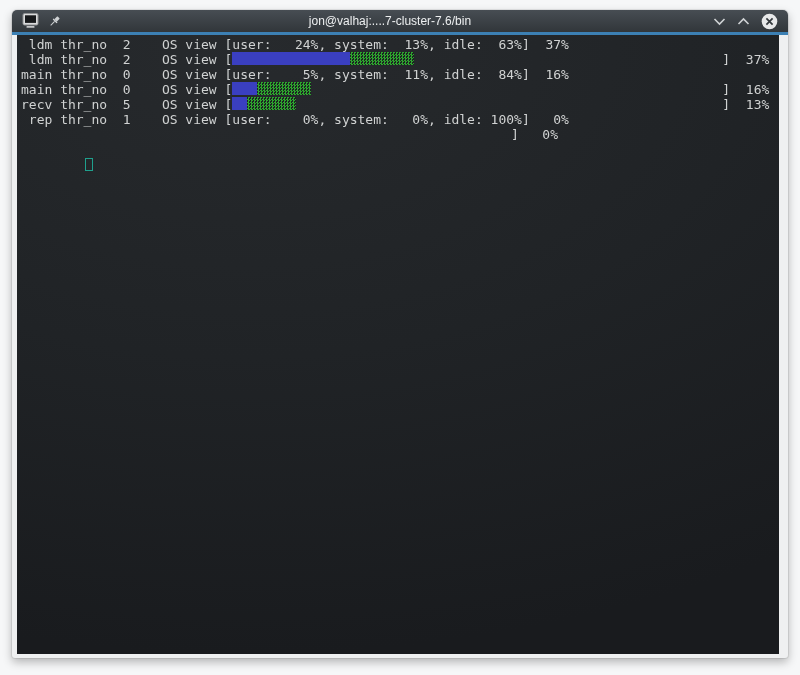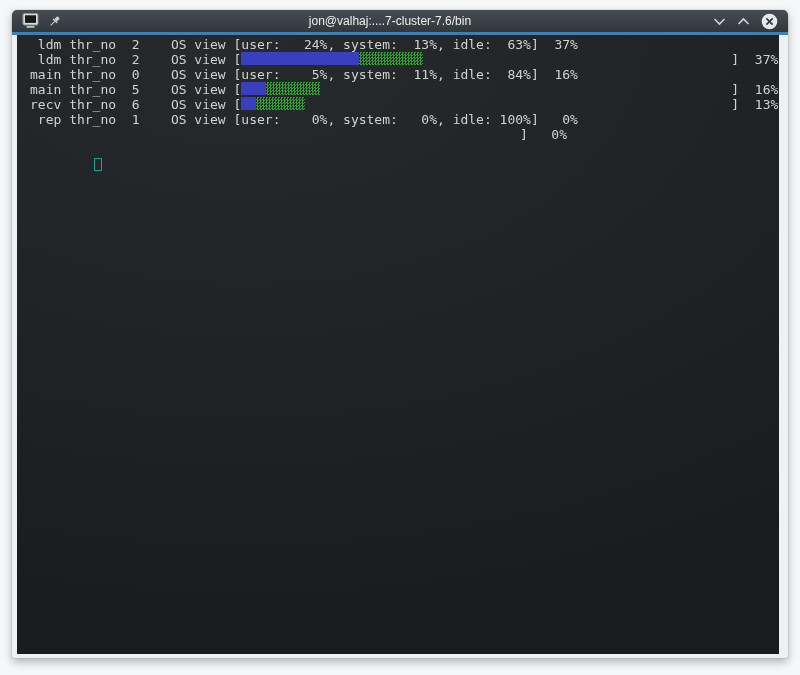--- a/index.html
+++ b/index.html
@@ -35,21 +35,21 @@
   .tb-right { margin-left: auto; display: flex; gap: 11px; align-items: center; z-index: 1; }
   .tb-btn { display: inline-flex; align-items: center; justify-content: center; cursor: default; }
   .accent-line { height: 3px; background: var(--accent, #3c80b4); }
   .frame-pad { padding: 0 9px 4px 5px; }
   .terminal {
     height: 619px;
     background: radial-gradient(130% 100% at 30% 0%, #272a2d 0%, #202326 52%, #191b1e 100%);
     font-family: "DejaVu Sans Mono", monospace;
     font-size: 13px; line-height: 15px;
     color: var(--term-text, #d0d2d2);
-    padding: 2px 0 0 13px;
+    padding: 2px 0 0 4px;
     overflow: hidden;
   }
   .term-line { white-space: pre; height: 15px; }
   .bar-line { display: flex; align-items: flex-start; }
   .bar-line > span { flex: none; white-space: pre; }
   .track { display: inline-flex; width: 490px; height: 13px; flex: none; }
   .fill-user { height: 13px; background: var(--user, #3a3fc0); }
   .fill-system {
     height: 13px;
     background-color: #1d2023;
@@ -114,26 +114,26 @@
 
       <div class="term-line"> ldm thr_no  2    OS view [user:   24%, system:  13%, idle:  63%]  37%</div>
 
       <div class="term-line bar-line">
         <span> ldm thr_no  2    OS view [</span><span class="track"><span class="fill-user" style="width: 118px;"></span><span class="fill-system" style="width: 64px;"></span></span><span>]  37%</span>
       </div>
 
       <div class="term-line">main thr_no  0    OS view [user:    5%, system:  11%, idle:  84%]  16%</div>
 
       <div class="term-line bar-line">
-        <span>main thr_no  5    OS view [</span><span class="track"><span class="fill-user" style="width: 25px;"></span><span class="fill-system" style="width: 54px;"></span></span><span>]  16%</span>
+        <span>main thr_no  0    OS view [</span><span class="track"><span class="fill-user" style="width: 25px;"></span><span class="fill-system" style="width: 54px;"></span></span><span>]  16%</span>
       </div>
 
 
       <div class="term-line bar-line">
-        <span>recv thr_no  6    OS view [</span><span class="track"><span class="fill-user" style="width: 15px;"></span><span class="fill-system" style="width: 49px;"></span></span><span>]  13%</span>
+        <span>recv thr_no  5    OS view [</span><span class="track"><span class="fill-user" style="width: 15px;"></span><span class="fill-system" style="width: 49px;"></span></span><span>]  13%</span>
       </div>
 
       <div class="term-line"> rep thr_no  1    OS view [user:    0%, system:   0%, idle: 100%]   0%</div>
 
       <div class="term-line bar-line">
         <span class="track"><span class="fill-user" style="width: 0px;"></span><span class="fill-system" style="width: 0px;"></span></span><span>]   0%</span>
       </div>
 
       <div class="term-line">
         <span class="cursor"></span>

